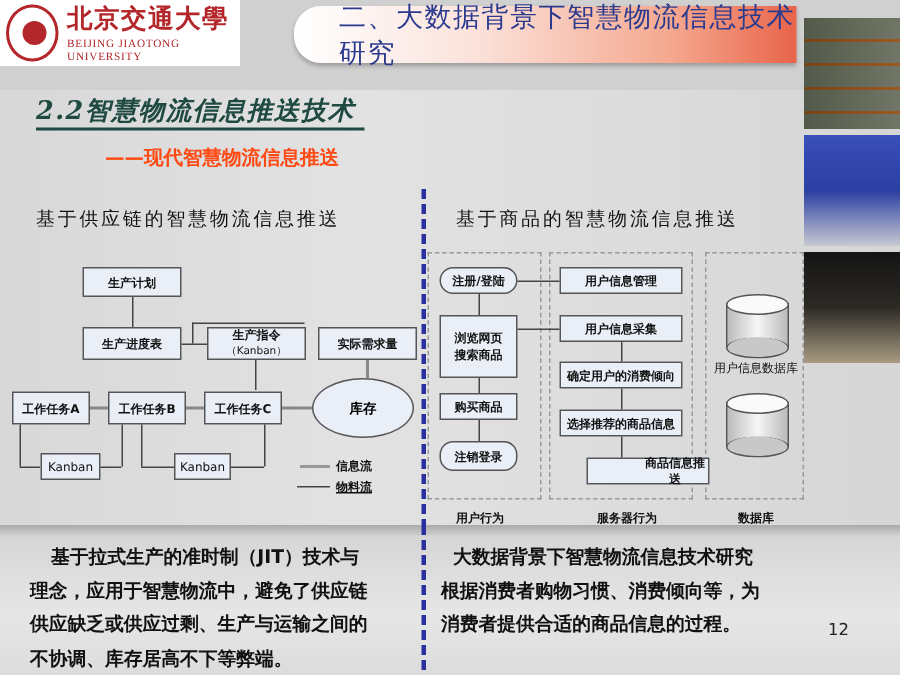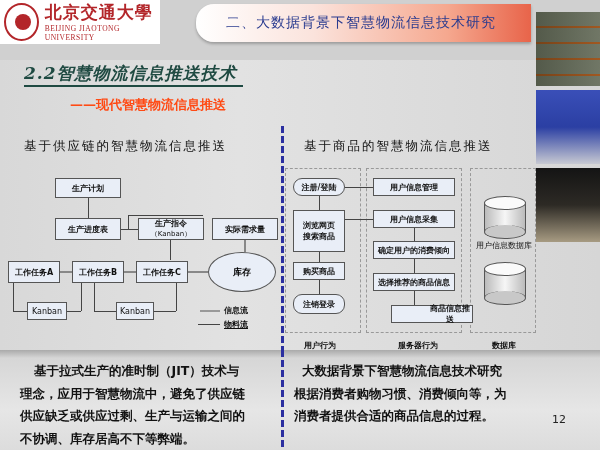--- a/index.html
+++ b/index.html
@@ -6,21 +6,21 @@
   body { width: 600px; height: 450px; overflow: hidden; background: #d9d9d9; font-family: "DejaVu Sans", sans-serif; position: relative; }
   .slide { position: absolute; left: 0; top: 0; width: 600px; height: 450px; background: linear-gradient(90deg, #d8d8d8 0%, #e2e2e2 40%, #d6d6d6 100%); }
   .topbar { position: absolute; left: 0; top: 0; width: 600px; height: 60px; background: #d0d0d0; }
   .logo-box { position: absolute; left: 0; top: 0; width: 160px; height: 44px; background: #fff; display: flex; align-items: center; padding-left: 4px; }
   .seal { width: 38px; height: 38px; border-radius: 50%; border: 2px solid #b3262a; position: relative; background: #fff; }
   .seal::after { content: ""; position: absolute; left: 9px; top: 9px; width: 16px; height: 16px; border-radius: 50%; background: #b3262a; }
   .logo-text { margin-left: 6px; display: flex; flex-direction: column; }
   .logo-cn { color: #b3262a; font-family: Liberation Sans, sans-serif; font-size: 17px; font-weight: bold; letter-spacing: 1px; line-height: 22px; }
   .logo-en { color: #b3262a; font-family: "Liberation Serif", serif; font-size: 7.5px; letter-spacing: 0.5px; }
   .header-pill { position: absolute; left: 196px; top: 4px; width: 335px; height: 38px; border-radius: 18px 0 0 18px; background: linear-gradient(90deg, #ffffff 0%, #fbe3dc 35%, #f5a88f 75%, #e8644a 100%); box-shadow: 0 2px 3px rgba(0,0,0,0.25); display: flex; align-items: center; padding-left: 30px; }
-  .header-title { color: #2a3b8f; font-size: 14px; letter-spacing: 1px; }
+  .header-title { color: #2a3b8f; font-size: 18px; letter-spacing: 1px; }
   .photo-strip { position: absolute; left: 536px; top: 12px; width: 64px; height: 236px; }
   .photo { width: 64px; height: 74px; margin-bottom: 4px; }
   .photo1 { background: repeating-linear-gradient(180deg, #8a8f82 0 14px, #c56a2a 14px 16px), linear-gradient(90deg,#9aa091,#d0d4c8); background-blend-mode: multiply; }
   .photo2 { background: linear-gradient(180deg, #3a4fb8 0%, #2b3fa3 50%, #c7c9d2 100%); }
   .photo3 { background: linear-gradient(180deg, #141414 0%, #2d2a25 50%, #a79b82 100%); }
   .sec-title { position: absolute; left: 24px; top: 62px; font-size: 17px; font-style: italic; font-weight: bold; color: #1f4a42; font-family: "DejaVu Serif", serif; border-bottom: 2px solid #1f4a42; padding-right: 6px; letter-spacing: 1px; }
   .sub-title { position: absolute; left: 70px; top: 96px; font-size: 13px; font-weight: bold; color: #ff4a14; }
   .col-head { position: absolute; top: 138px; font-size: 12.5px; color: #111; letter-spacing: 2px; }
   .divider { position: absolute; left: 281px; top: 126px; width: 3px; height: 324px; background: repeating-linear-gradient(180deg, #2b2fa0 0 7px, transparent 7px 10px); }
   .bx { position: absolute; background: #e9eef7; border: 1px solid #555; font-size: 8px; color: #111; display: flex; align-items: center; justify-content: center; text-align: center; line-height: 11px; font-weight: bold; }

